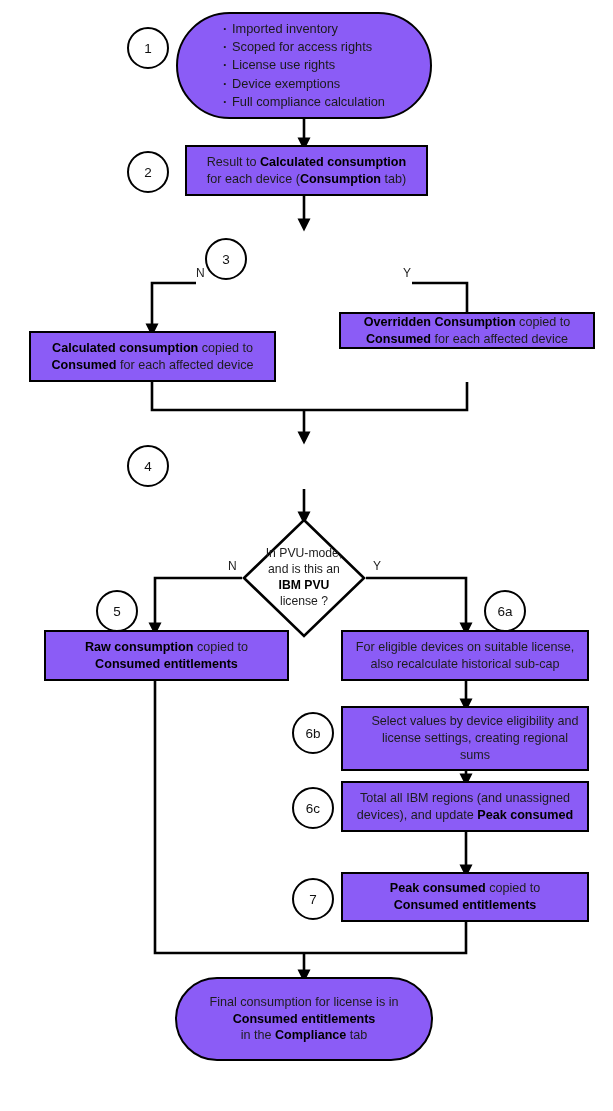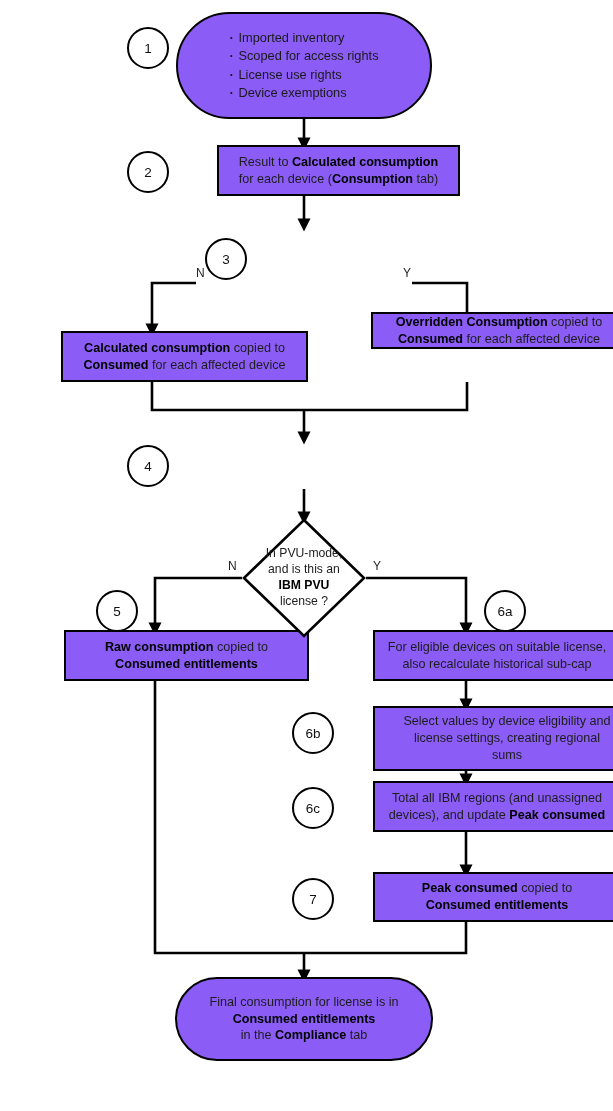--- a/index.html
+++ b/index.html
@@ -33,21 +33,20 @@
     position: absolute;
     box-sizing: border-box;
     display: flex;
     align-items: center;
     justify-content: center;
     text-align: center;
     background: #8b5cf6;
   }
   .box {
     border: 2.4px solid #000000;
-    margin-left: 32px;
   }
   .terminal {
     border: 2.4px solid #000000;
     border-radius: 999px;
   }
   .node .txt {
     line-height: 1.34;
     padding: 0 8px;
     font-size: 12.6px;
     color: #1d1d1d;
@@ -148,20 +147,21 @@
       <path d="M 155 681 L 155 953 L 466 953 L 466 922"></path>
     </g>
   </svg>
 
   <div class="node terminal" style="left:176px; top:12px; width:256px; height:107px;">
     <div class="bullets">
       <div>Imported inventory</div>
       <div>Scoped for access rights</div>
       <div>License use rights</div>
       <div>Device exemptions</div>
+      <div>Full compliance calculation</div>
     </div>
   </div>
   <div class="marker" style="left:127px; top:27px;">
     <span>1</span>
   </div>
 
   <div class="node box" style="left:185px; top:145px; width:243px; height:51px;">
     <div class="txt">
       <span>Result to </span><b>Calculated consumption</b><br>
       <span>for each device (</span><b>Consumption</b><span> tab)</span>
@@ -202,21 +202,21 @@
     <div class="dtxt" style="width:120px;">
       <span>In PVU-mode,</span><br>
       <span>and is this an</span><br>
       <b>IBM PVU</b><br>
       <span>license ?</span>
     </div>
   </div>
   <div class="edge-label" style="left:228px; top:559px;"><span>N</span></div>
   <div class="edge-label" style="left:373px; top:559px;"><span>Y</span></div>
 
-  <div class="node box" style="left:32px; top:630px; width:245px; height:51px;">
+  <div class="node box" style="left:44px; top:630px; width:245px; height:51px;">
     <div class="txt">
       <b>Raw consumption</b><span> copied to</span><br>
       <b>Consumed entitlements</b>
     </div>
   </div>
   <div class="marker" style="left:96px; top:590px;">
     <span>5</span>
   </div>
 
   <div class="node box" style="left:341px; top:630px; width:248px; height:51px;">

